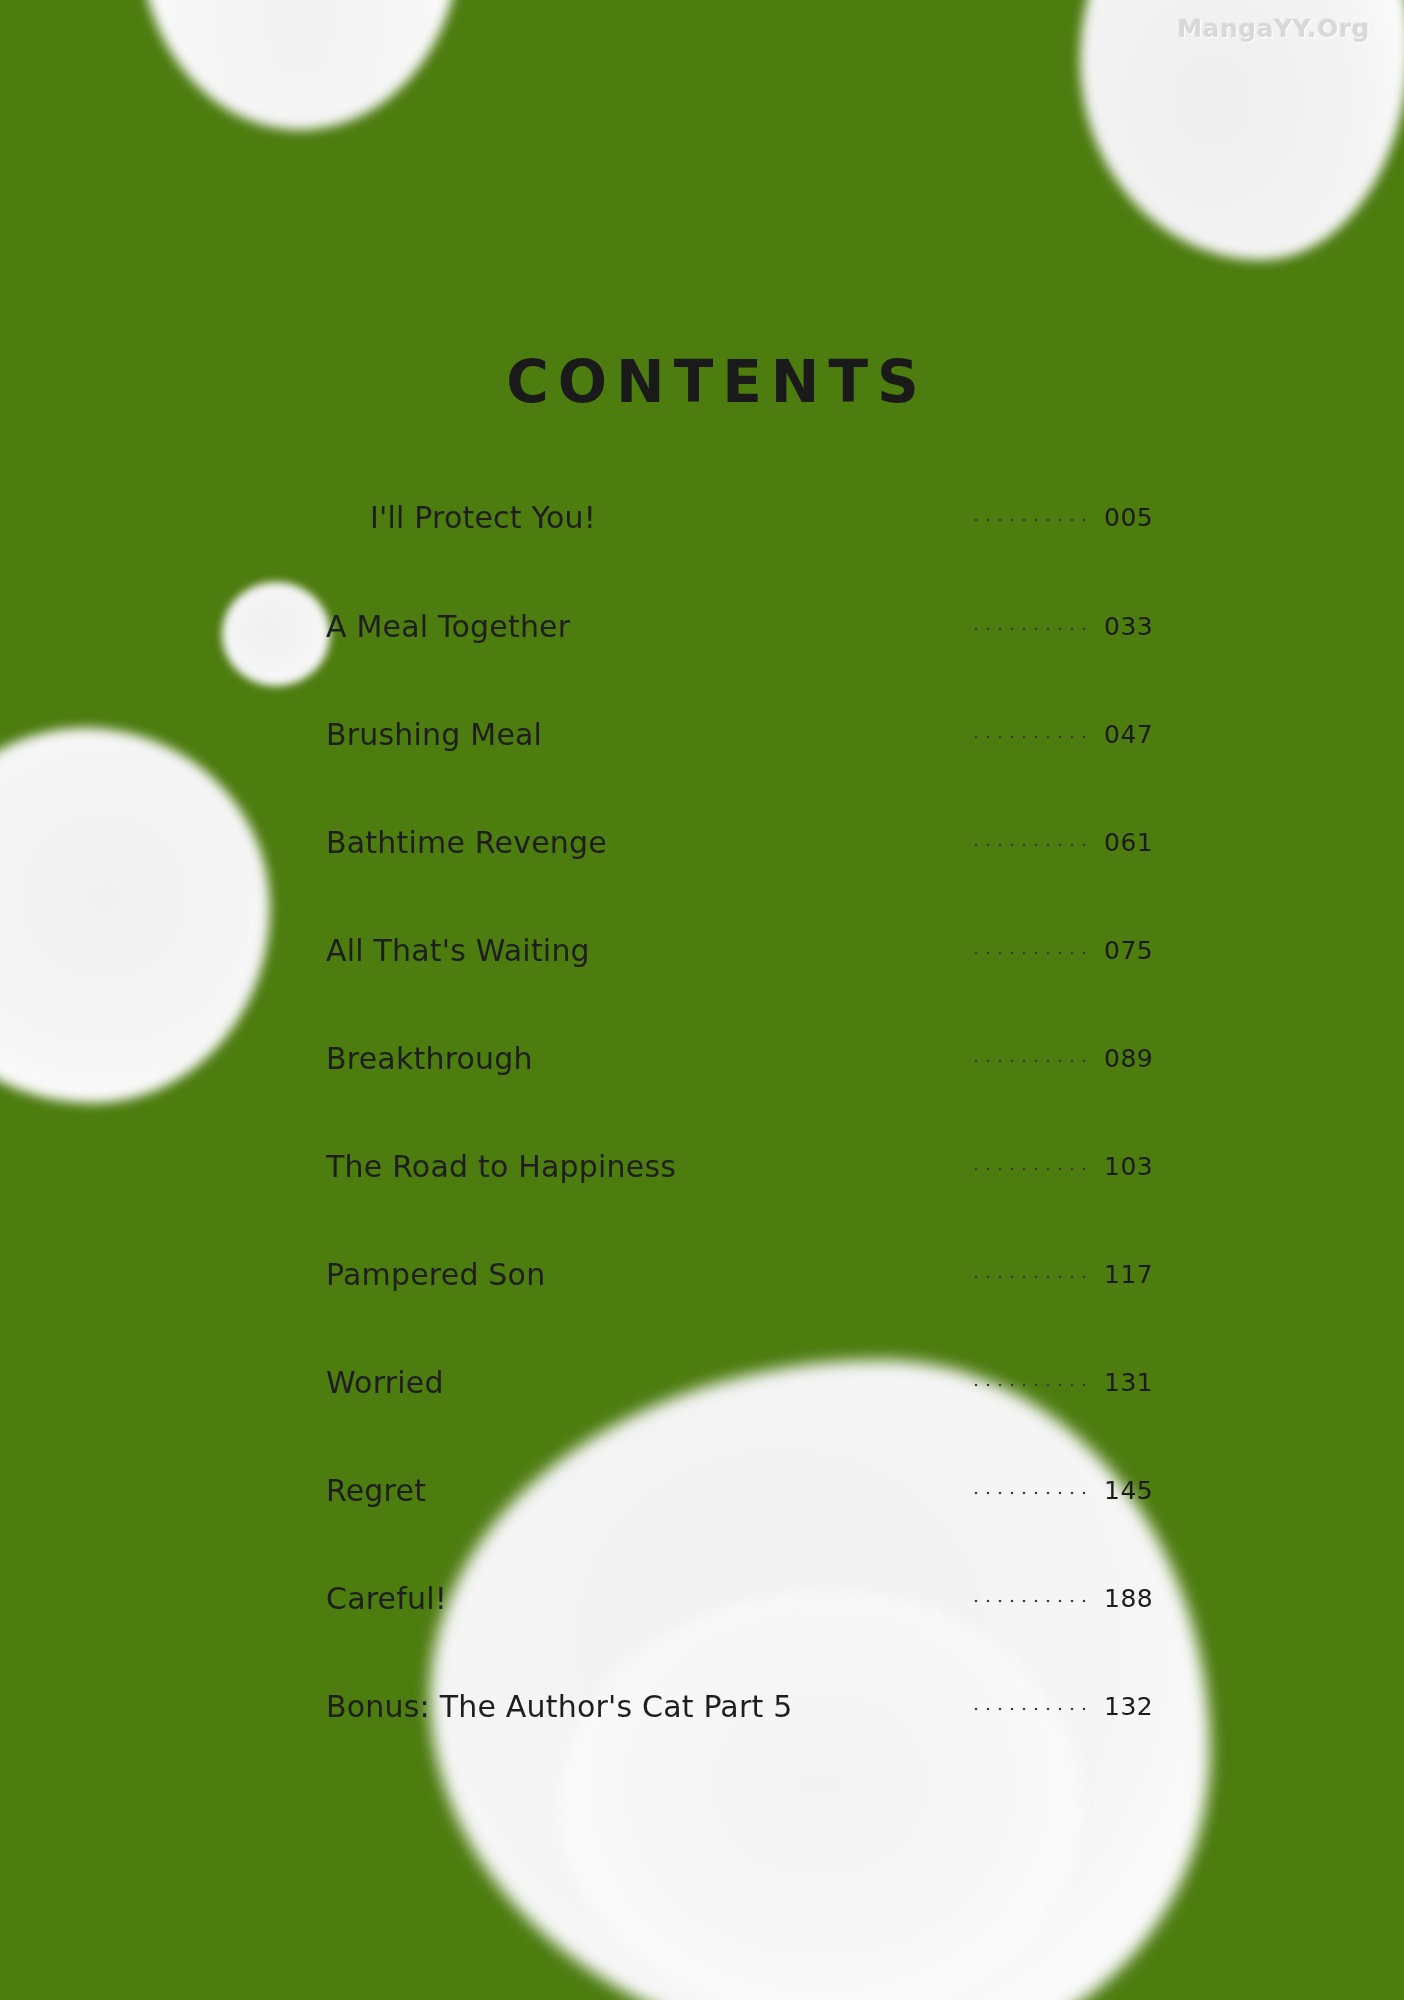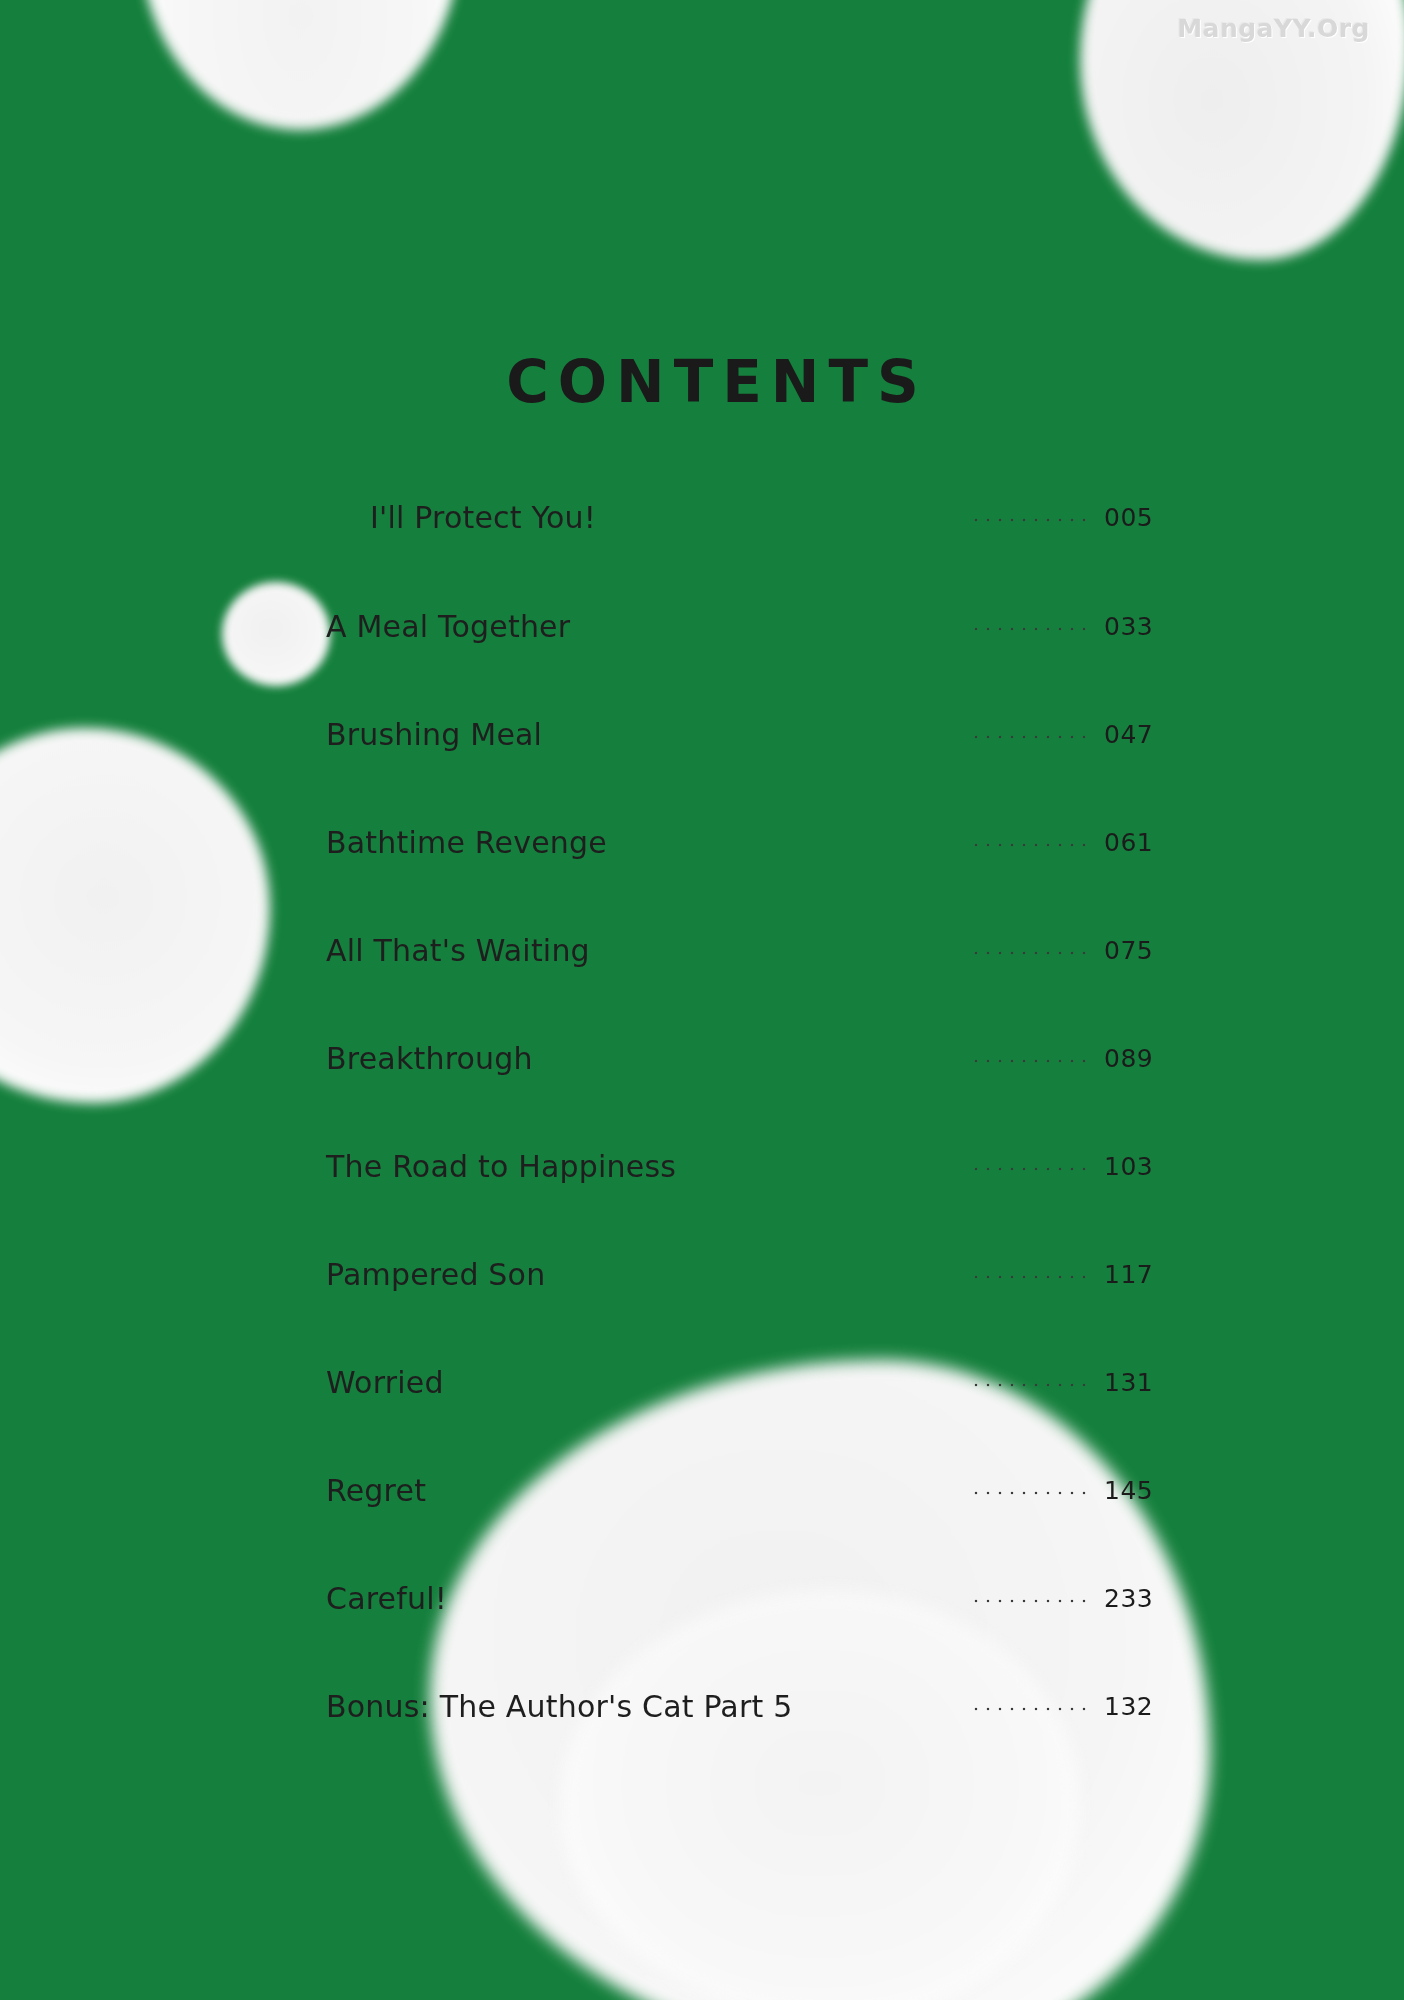--- a/index.html
+++ b/index.html
@@ -14,21 +14,21 @@
     overflow: hidden;
     font-family: "DejaVu Sans", sans-serif;
   }
 
   
   .page {
     position: absolute;
     left: 0; top: 0;
     width: 1404px;
     height: 2000px;
-    background: #15803d;
+    background: #4d7c0f;
     overflow: hidden;
   }
 
   
   .blob {
     position: absolute;
     border-radius: 50%;
     pointer-events: none;
   }
   .blob-top-left {
@@ -232,21 +232,21 @@
 
     <div class="toc-row">
       <span class="toc-label">Regret</span>
       <span class="toc-dots"></span>
       <span class="toc-page">145</span>
     </div>
 
     <div class="toc-row">
       <span class="toc-label">Careful!</span>
       <span class="toc-dots"></span>
-      <span class="toc-page">233</span>
+      <span class="toc-page">188</span>
     </div>
 
     <div class="toc-row">
       <span class="toc-label">Bonus: The Author's Cat Part 5</span>
       <span class="toc-dots"></span>
       <span class="toc-page">132</span>
     </div>
 
   </div>
 </div>

